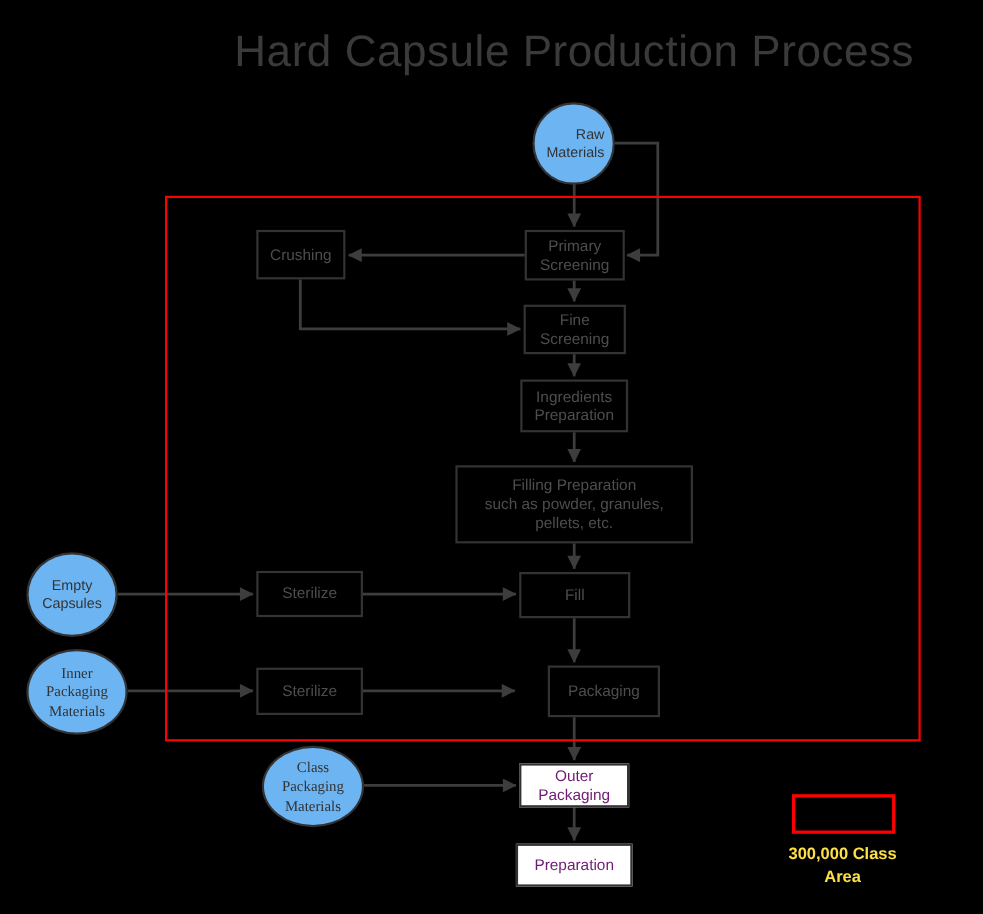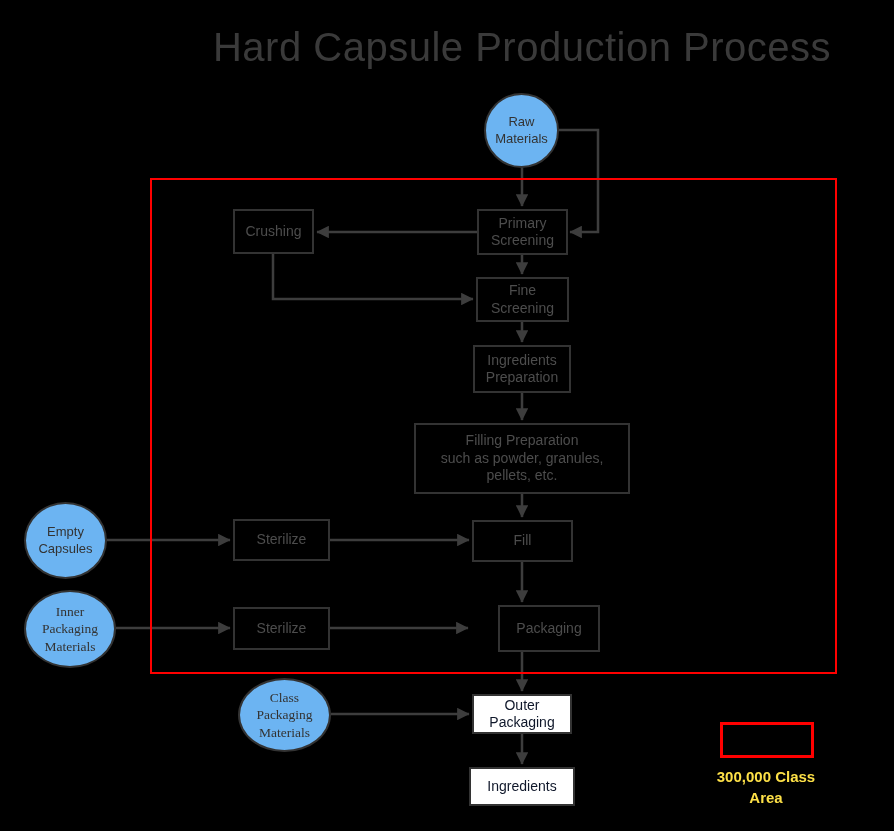--- a/index.html
+++ b/index.html
@@ -28,24 +28,24 @@
     display:flex;align-items:center;justify-content:center;
     text-align:center;
     color:#4d4d4d;font-size:14px;line-height:1.25;
     border:2px solid #333;background:transparent;
   }
   .ellipse{
     border-radius:50%;
     background:#6cb4f2;border:2.5px solid #333;
     color:#333;font-size:13px;line-height:1.3;
   }
-  .white-box{background:#ffffff;border:2.5px solid #333;color:#0f172a;}
+  .white-box{background:#ffffff;border:2.5px solid #333;color:#701a75;}
   .serif{font-family:"Liberation Serif", serif;font-size:13.5px;}
   .pre-line{white-space:pre-line;}
-  .break{word-break:break-word;max-width:56px;}
+  .break{word-break:break-word;max-width:56px;text-align:right;}
   
   #n-raw{left:484px;top:93px;width:75px;height:75px;}
   #n-primary{left:477px;top:209px;width:91px;height:46px;align-items:center;}
   #n-crushing{left:233px;top:209px;width:81px;height:45px;}
   #n-fine{left:476px;top:277px;width:93px;height:45px;justify-content:flex-end;}
   #n-ingredients{left:473px;top:345px;width:98px;height:48px;}
   #n-filling{left:414px;top:423px;width:216px;height:71px;}
   #n-empty{left:24px;top:502px;width:83px;height:77px;}
   #n-sterilize1{left:233px;top:519px;width:97px;height:42px;}
   #n-fill{left:472px;top:520px;width:101px;height:42px;}
@@ -153,19 +153,19 @@
 
   <div class="node ellipse serif" id="n-outermat">
     <span style="max-width:70px;">Class Packaging Materials</span>
   </div>
 
   <div class="node white-box" id="n-outerpkg">
     <span style="max-width:80px;">Outer Packaging</span>
   </div>
 
   <div class="node white-box" id="n-warehousing">
-    <span>Ingredients</span>
+    <span>Preparation</span>
   </div>
 
   <div id="legend-swatch"></div>
   <div id="legend-label">300,000 Class Area</div>
 
 </div>
 
 </body></html>

